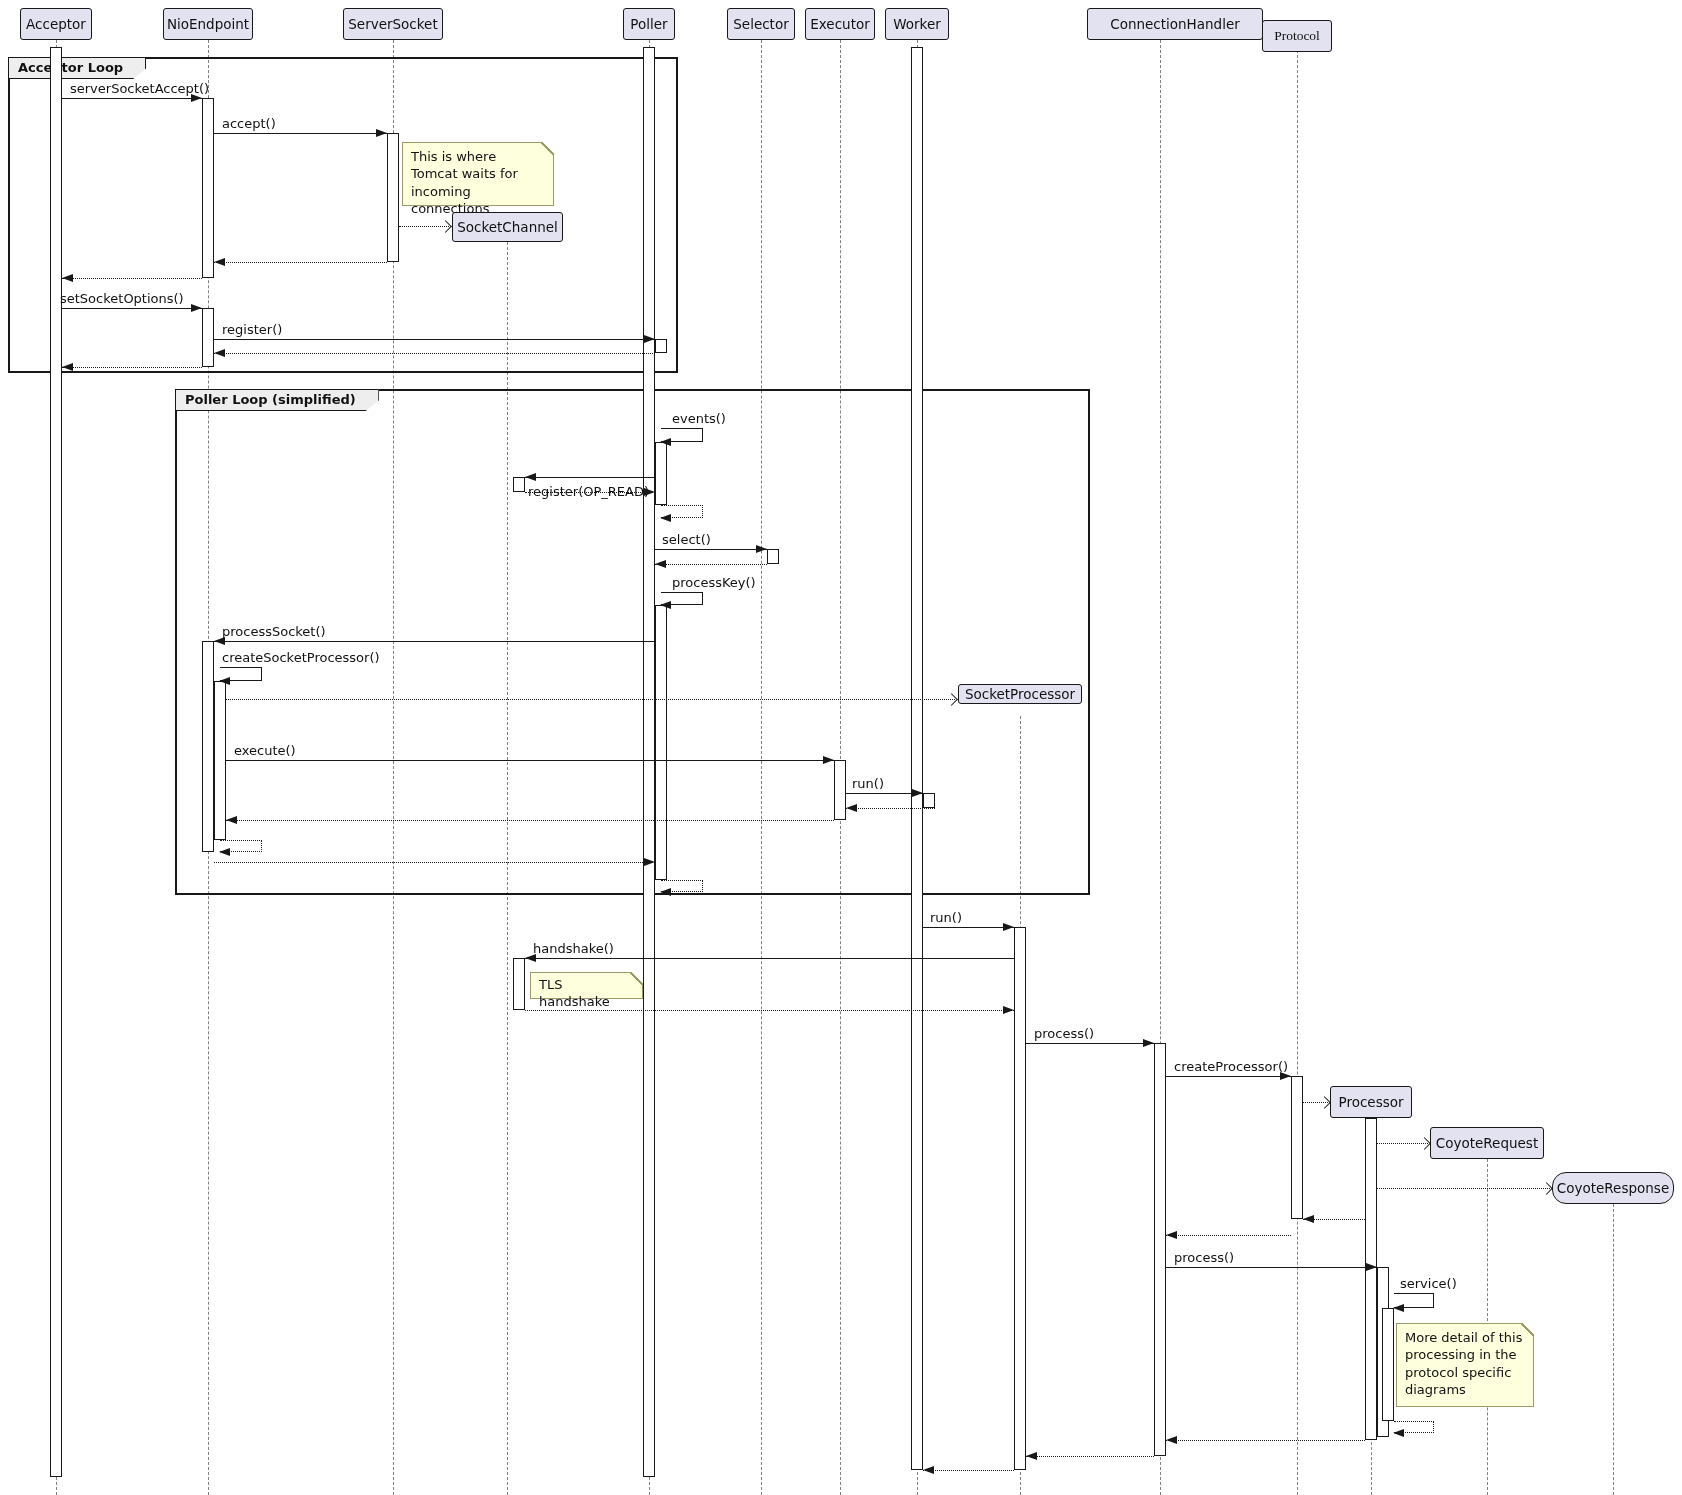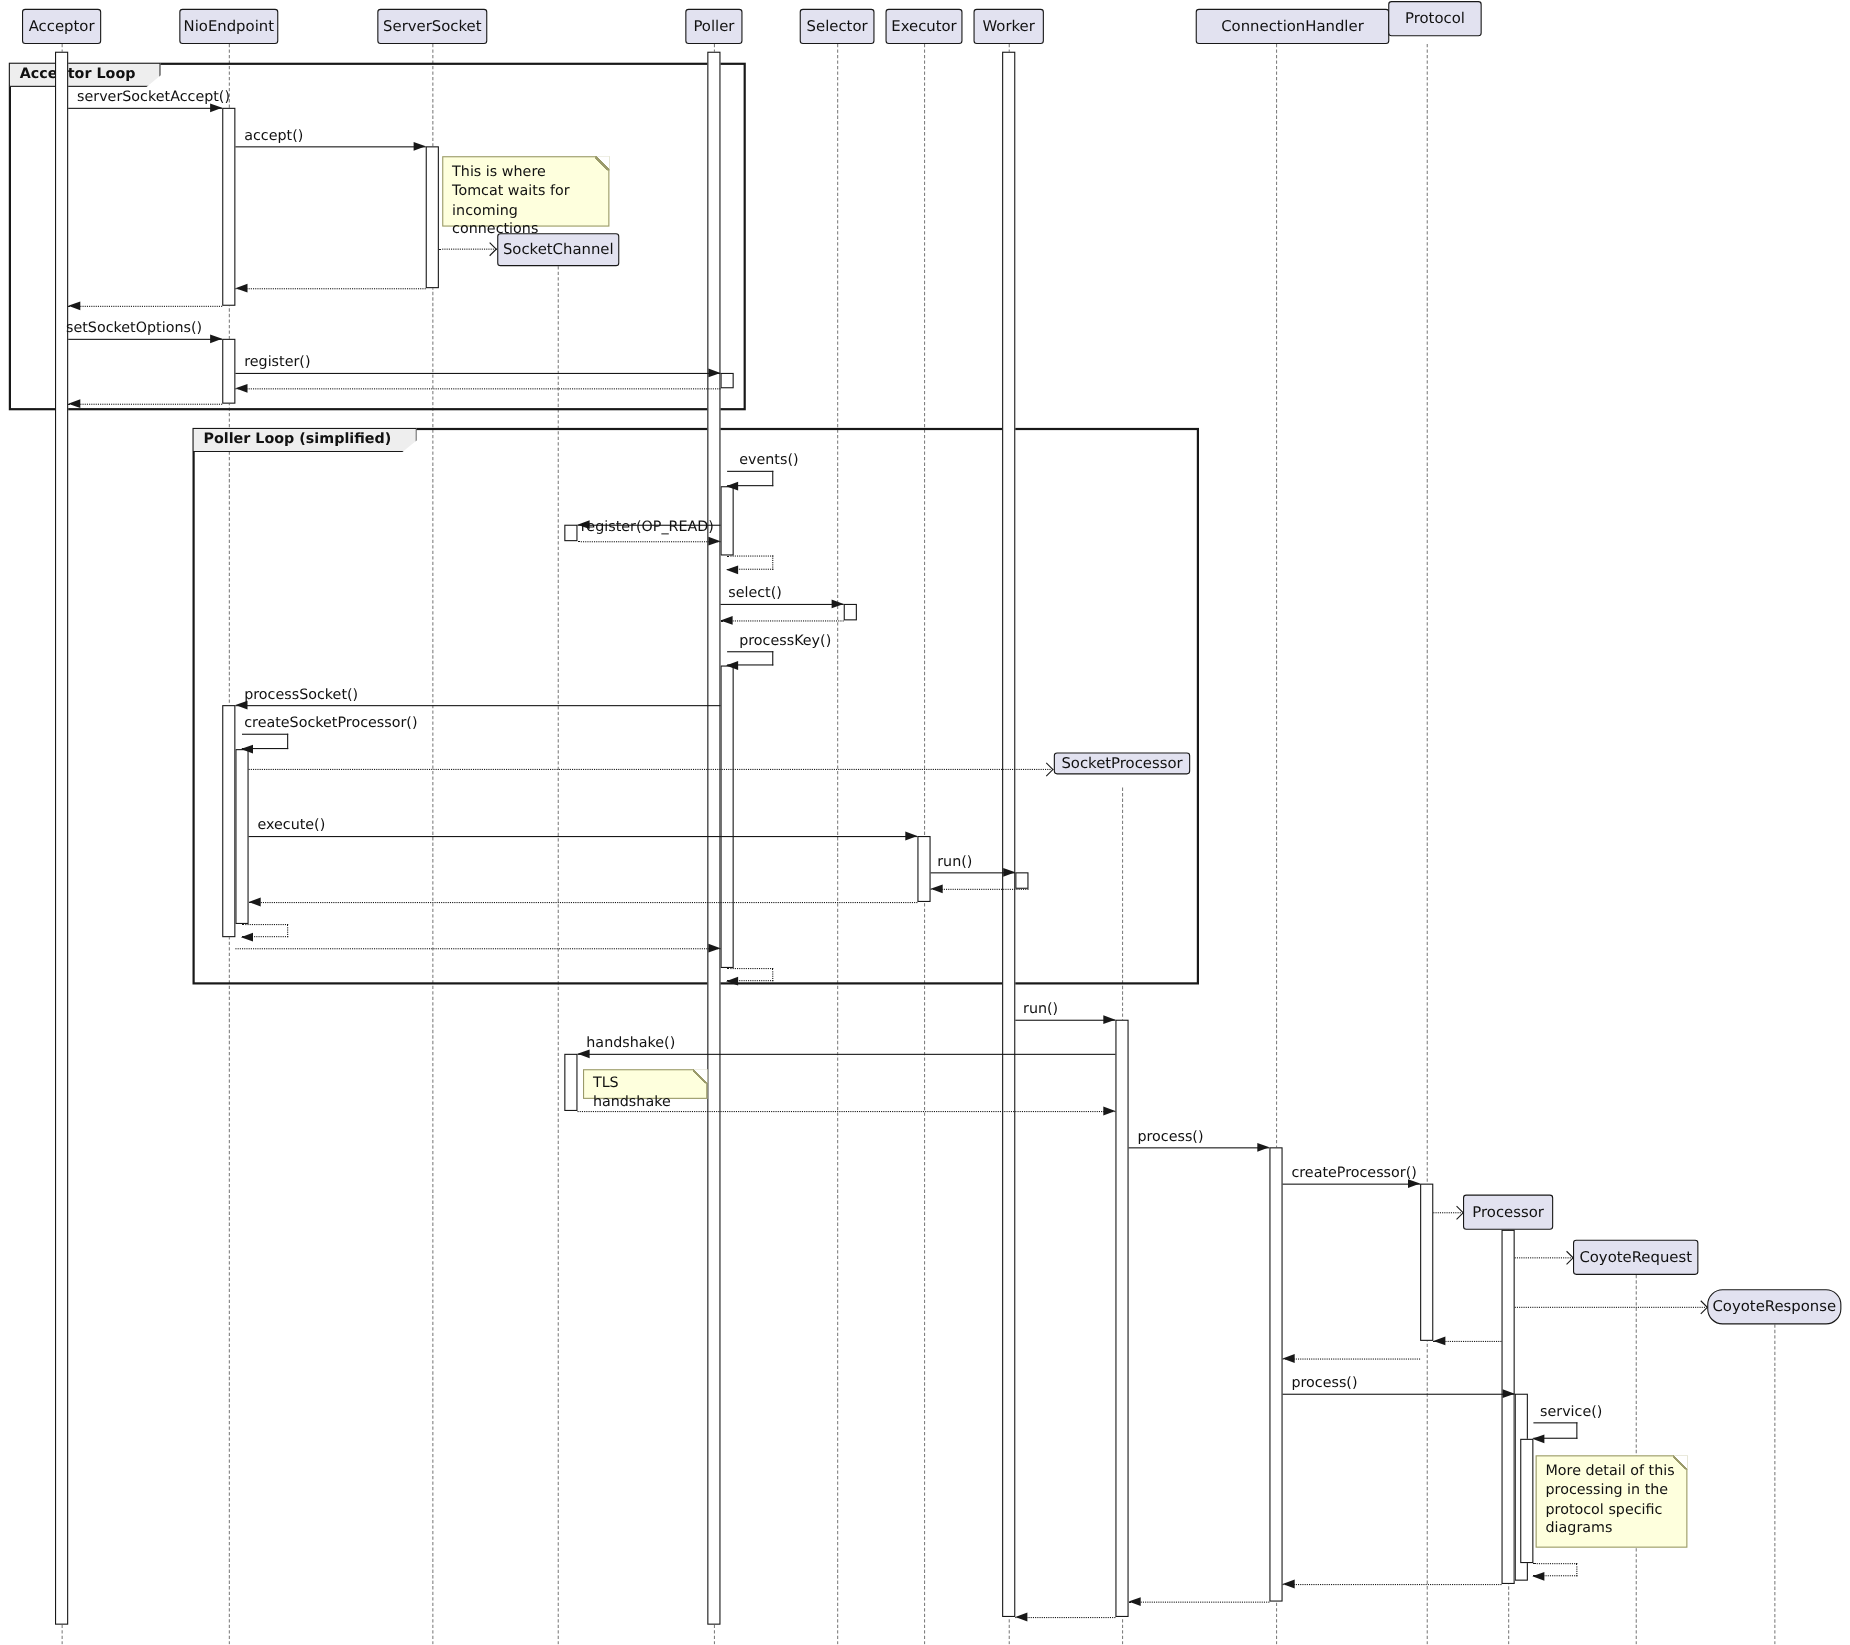--- a/index.html
+++ b/index.html
@@ -120,21 +120,21 @@
     </div>
 
   <div class="lab" style="left:672px;top:411px;">events()</div>
   <div class="self" style="left:661px;top:428px;width:42px;height:14px;">
       <span class="hl"></span>
     </div>
 
   <div class="ar" style="left:525px;top:477px;width:130px;">
       <span class="hl"></span>
     </div>
-  <div class="lab" style="left:528px;top:472px;">register(OP_READ)</div>
+  <div class="lab" style="left:528px;top:484px;">register(OP_READ)</div>
   <div class="ar dot" style="left:525px;top:492px;width:130px;">
       <span class="hr"></span>
     </div>
 
   <div class="self dot" style="left:661px;top:505px;width:42px;height:13px;">
       <span class="hl"></span>
     </div>
 
   <div class="ar" style="left:655px;top:549px;width:112px;">
       <span class="hr"></span>
@@ -282,21 +282,21 @@
     </div>
   <div class="pbox" style="left:805px;top:8px;width:70px;">
       <span>Executor</span>
     </div>
   <div class="pbox" style="left:885px;top:8px;width:64px;">
       <span>Worker</span>
     </div>
   <div class="pbox" style="left:1087px;top:8px;width:176px;">
       <span>ConnectionHandler</span>
     </div>
-  <div class="pbox" style="left:1262px;top:1px;width:85px;">
+  <div class="pbox" style="left:1262px;top:20px;width:70px;font-family:Liberation Serif, serif;">
       <span>Protocol</span>
     </div>
 
   <div class="pbox" style="left:452px;top:212px;width:111px;height:30px;">
       <span>SocketChannel</span>
     </div>
   <div class="pbox" style="left:958px;top:684px;width:124px;height:20px;">
       <span>SocketProcessor</span>
     </div>
   <div class="pbox" style="left:1330px;top:1086px;width:82px;height:32px;">

